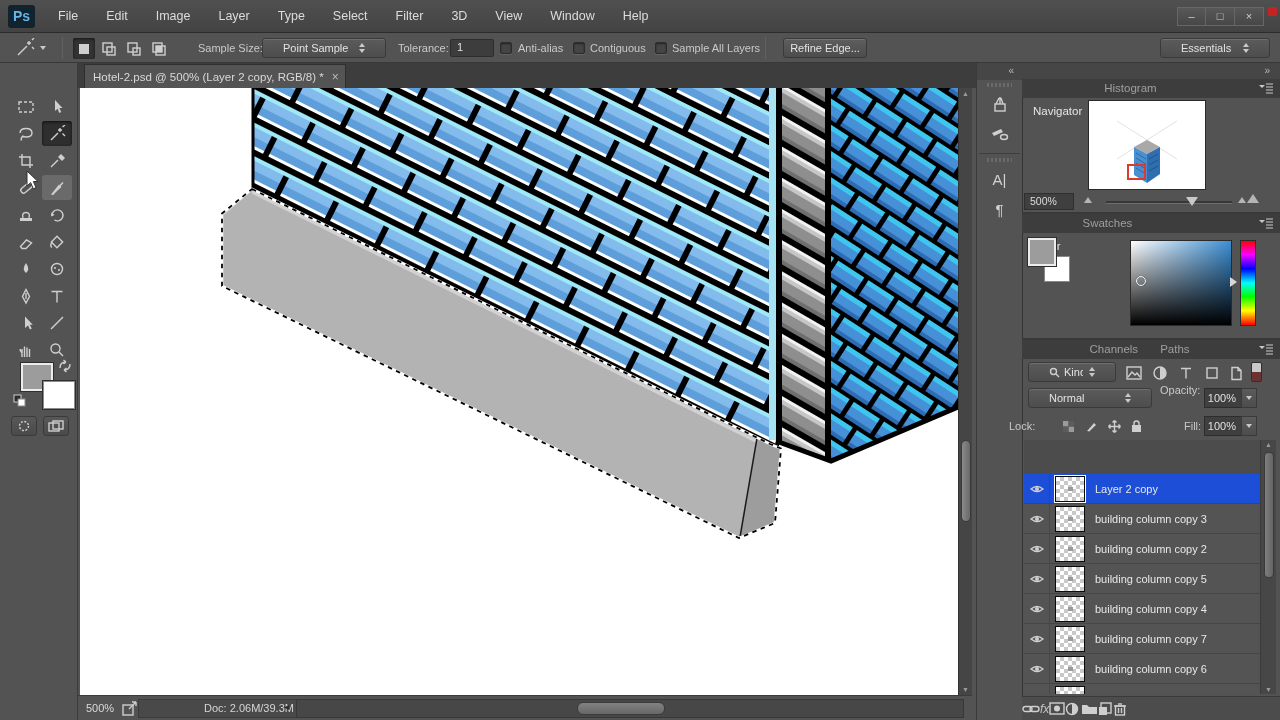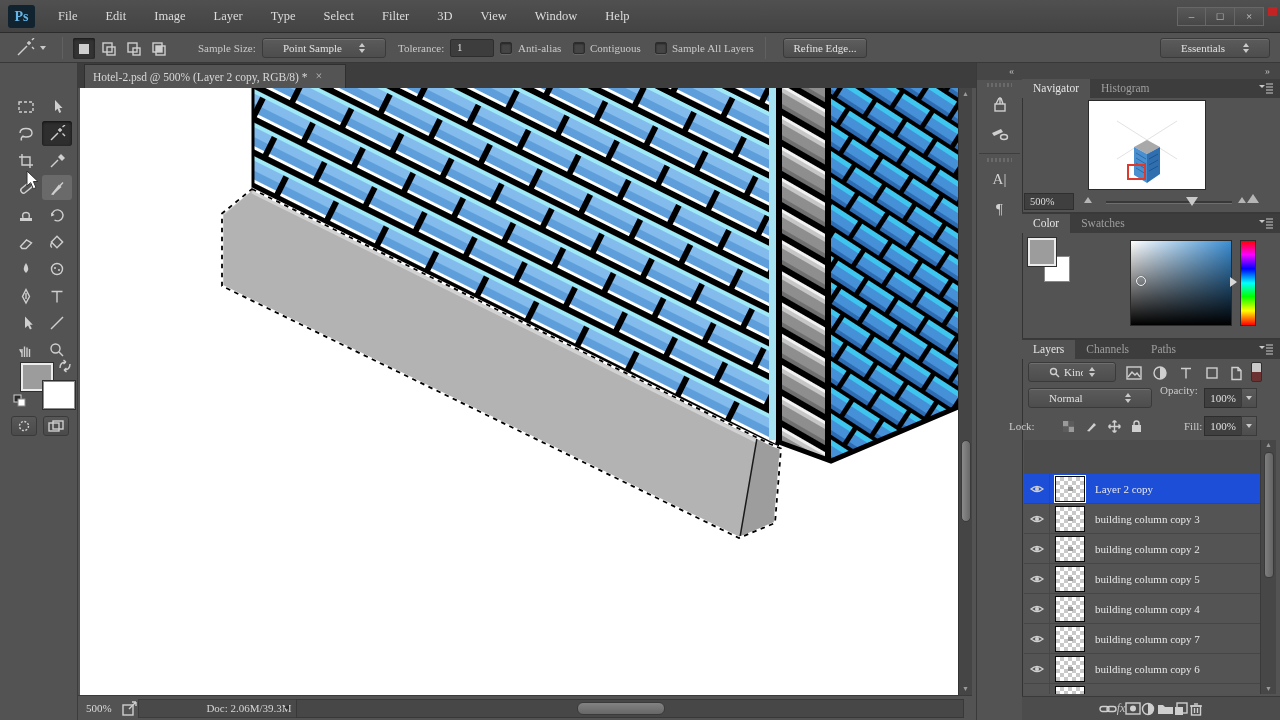--- a/index.html
+++ b/index.html
@@ -1,18 +1,18 @@
 <!DOCTYPE html>
 <html><head>
 <meta charset="utf-8">
 <style>
   * { margin:0; padding:0; box-sizing:border-box; }
   html,body { width:1280px; height:720px; overflow:hidden; }
   body { font-family:"Liberation Sans", sans-serif; background:#535353; }
-  #app { position:relative; width:1280px; height:720px; background:#535353; overflow:hidden;font-family:Liberation Serif, serif; }
+  #app { position:relative; width:1280px; height:720px; background:#535353; overflow:hidden; }
   .abs { position:absolute; }
   .lbl { color:#c9c9c9; font-size:11px; line-height:30px; }
 
   
   #menubar { left:0; top:0; width:1280px; height:33px;
     background:linear-gradient(#505050,#434343); border-bottom:1px solid #2c2c2c; }
   #ps-logo { left:8px; top:5px; width:27px; height:23px; background:#10232f; border-radius:3px;
     color:#64b6e8; font-weight:bold; font-size:14px; text-align:center; line-height:23px; }
   #menu-items { left:44px; top:0; height:33px; display:flex; align-items:center; }
   .menu-item { padding:0 14px; font-size:12.5px; color:#dcdcdc; line-height:33px; }
@@ -85,21 +85,21 @@
     background:repeating-linear-gradient(90deg,#6a6a6a 0 2px,transparent 2px 4px); }
   .dock-icon { height:30px; display:flex; align-items:center; justify-content:center; color:#d2d2d2; font-size:15px; }
   .dock-sep { height:1px; background:#3e3e3e; margin:4px 2px; }
 
   
   #rightpanels { left:1022px; top:63px; width:258px; height:657px; background:#535353; border-left:1px solid #333; }
   .dockhdr { position:absolute; left:1022px; width:258px; height:16px; background:#464646; color:#b8b8b8;
     font-size:10px; text-align:right; padding-right:10px; line-height:15px; }
   .tabrow { position:absolute; left:1022px; width:258px; height:19px; background:#3d3d3d; display:flex; }
   .ptab { padding:0 11px; font-size:11.5px; color:#9f9f9f; line-height:19px; }
-  .ptab.active { background:#535353; color:#e6e6e6; }
+  .ptab.active { background:#535353; color:#e6e6e6;margin-top:23px; }
   .pmenu { position:absolute; right:6px; top:4px; }
   .divider { position:absolute; left:1022px; width:258px; height:2px; background:#393939; }
 
   
   #nav-thumbbox { position:absolute; left:1088px; top:100px; width:118px; height:90px; background:#fff; border:1px solid #2a2a2a; }
   #nav-zoomfield { position:absolute; left:1024px; top:193px; width:50px; height:17px; background:#3f3f3f;
     border:1px solid #2f2f2f; color:#dcdcdc; font-size:10.5px; padding-left:5px; line-height:15px; }
   #nav-slider { position:absolute; left:1106px; top:201px; width:126px; height:3px; background:#383838; border-bottom:1px solid #6e6e6e; }
   #nav-thumbtri { position:absolute; left:1186px; top:197px; width:0; height:0;
     border-left:6px solid transparent; border-right:6px solid transparent; border-top:9px solid #c9c9c9; }
@@ -131,21 +131,21 @@
     background-image:linear-gradient(45deg,#c9c9c9 25%,transparent 25%,transparent 75%,#c9c9c9 75%),
                      linear-gradient(45deg,#c9c9c9 25%,transparent 25%,transparent 75%,#c9c9c9 75%);
     background-size:8px 8px; background-position:0 0,4px 4px; }
   .thumb::after { content:""; position:absolute; left:12px; top:10px; width:5px; height:4px; background:#9a9a9a; }
   .lrow.selected .thumb { outline:1px solid #fff; }
   .lname { margin-left:10px; font-size:11px; color:#e8e8e8; white-space:nowrap; }
   #layers-scroll { position:absolute; left:1260px; top:440px; width:16px; height:254px; background:#474747; border-left:1px solid #3a3a3a; }
   #layers-thumbbar { position:absolute; left:3px; top:12px; width:10px; height:126px;
     background:linear-gradient(90deg,#7e7e7e,#646464); border:1px solid #3a3a3a; border-radius:4px; }
   #layers-footer { position:absolute; left:1022px; top:696px; width:258px; height:24px; background:#4c4c4c;
-    border-top:1px solid #3a3a3a; display:flex; align-items:center; justify-content:center; gap:0; }
+    border-top:1px solid #3a3a3a; display:flex; align-items:center; gap:0; }
   #fx-label { color:#c3c3c3; font-size:12px; font-style:italic; }
   .valfield { position:absolute; height:20px; background:#3f3f3f; border:1px solid #2d2d2d; color:#e0e0e0;
     font-size:11px; text-align:right; padding:3px 5px 0 0; }
   .valbtn { position:absolute; width:16px; height:20px; background:linear-gradient(#5b5b5b,#4d4d4d);
     border:1px solid #3a3a3a; display:flex; align-items:center; justify-content:center; }
 
   #cursor { left:26px; top:170px; pointer-events:none; z-index:50; }
 </style>
 </head>
 <body>

